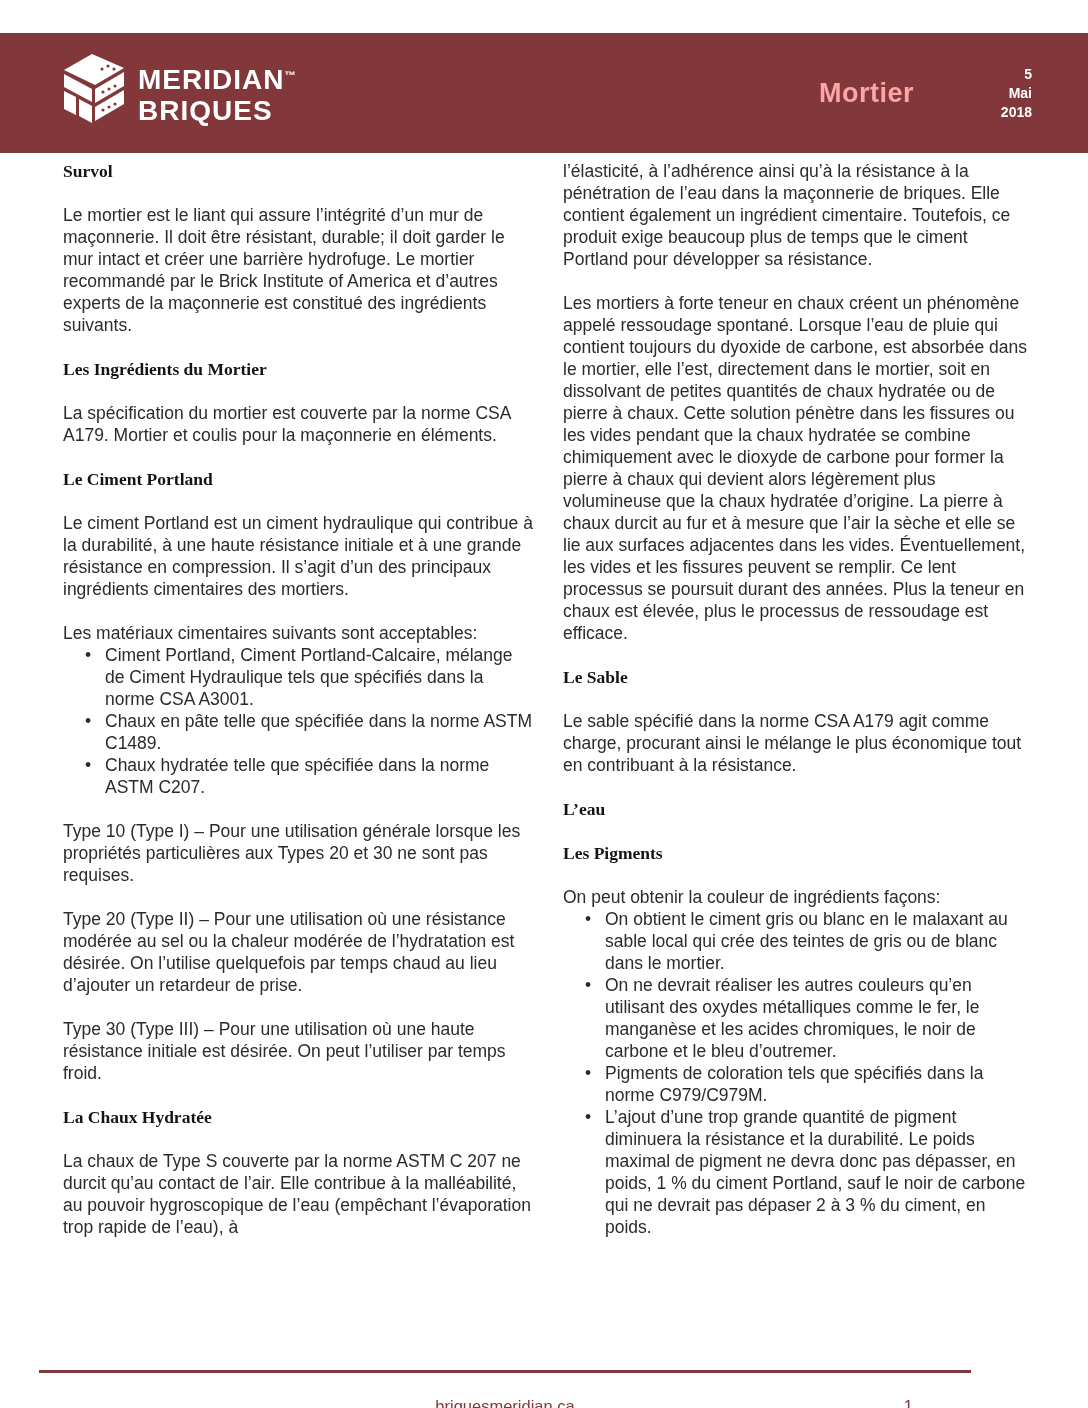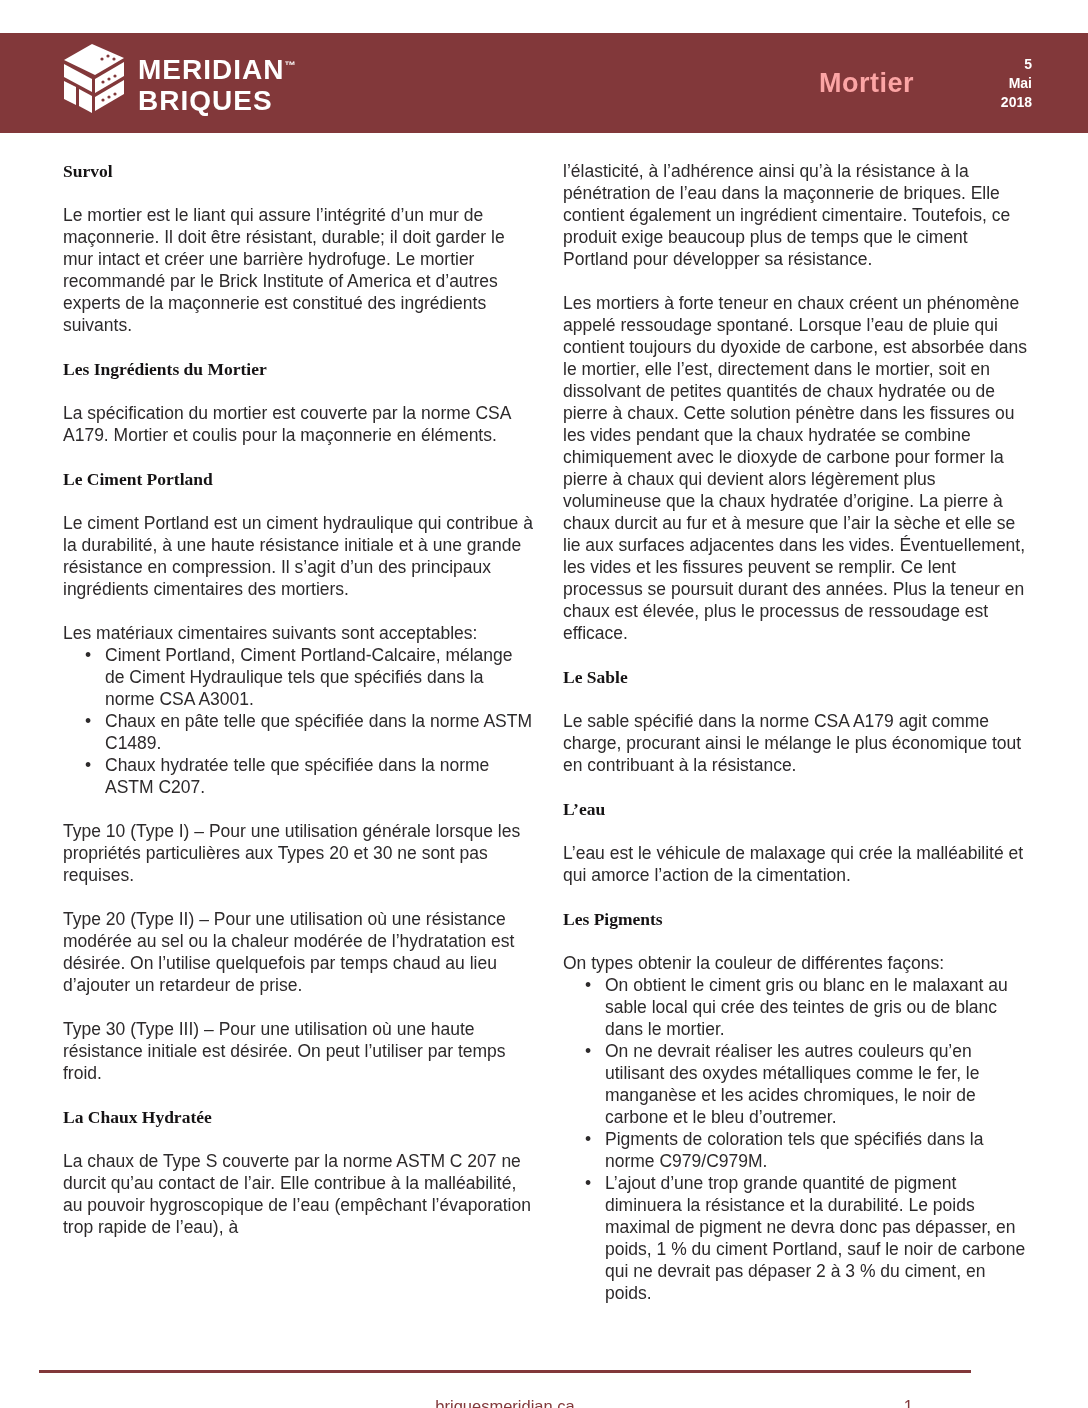--- a/index.html
+++ b/index.html
@@ -9,21 +9,21 @@
     background:#ffffff;
     font-family:"Liberation Sans", sans-serif;
     color:var(--ink);
     position:relative;
     overflow:hidden;
   }
 
   
   .header{
     position:absolute; top:33px; left:0;
-    width:1088px; height:100px;
+    width:1088px; height:120px;
     background:var(--accent);
     display:flex; align-items:center;
   }
   .brand{ display:flex; align-items:center; margin-left:62px; }
   .brand-icon{ width:64px; height:88px; margin-right:12px; flex:0 0 auto; }
   .brand-text{
     color:#ffffff; font-weight:bold; font-size:28px; line-height:30px;
     letter-spacing:1px;
   }
   .brand-text .tm{ font-size:11px; vertical-align:super; letter-spacing:0; }
@@ -144,23 +144,22 @@
       <p>Type 30 (Type III) – Pour une utilisation où une haute résistance initiale est désirée. On peut l’utiliser par temps froid.</p>
       <h2>La Chaux Hydratée</h2>
       <p>La chaux de Type S couverte par la norme ASTM C 207 ne durcit qu’au contact de l’air. Elle contribue à la malléabilité, au pouvoir hygroscopique de l’eau (empêchant l’évaporation trop rapide de l’eau), à</p>
     </div>
   <div class="col">
       <p>l’élasticité, à l’adhérence ainsi qu’à la résistance à la pénétration de l’eau dans la maçonnerie de briques. Elle contient également un ingrédient cimentaire. Toutefois, ce produit exige beaucoup plus de temps que le ciment Portland pour développer sa résistance.</p>
       <p>Les mortiers à forte teneur en chaux créent un phénomène appelé ressoudage spontané. Lorsque l’eau de pluie qui contient toujours du dyoxide de carbone, est absorbée dans le mortier, elle l’est, directement dans le mortier, soit en dissolvant de petites quantités de chaux hydratée ou de pierre à chaux. Cette solution pénètre dans les fissures ou les vides pendant que la chaux hydratée se combine chimiquement avec le dioxyde de carbone pour former la pierre à chaux qui devient alors légèrement plus volumineuse que la chaux hydratée d’origine. La pierre à chaux durcit au fur et à mesure que l’air la sèche et elle se lie aux surfaces adjacentes dans les vides. Éventuellement, les vides et les fissures peuvent se remplir. Ce lent processus se poursuit durant des années. Plus la teneur en chaux est élevée, plus le processus de ressoudage est efficace.</p>
       <h2>Le Sable</h2>
       <p>Le sable spécifié dans la norme CSA A179 agit comme charge, procurant ainsi le mélange le plus économique tout en contribuant à la résistance.</p>
       <h2>L’eau</h2>
-      <p>L’eau est le véhicule de malaxage qui crée la malléabilité et qui amorce l’action de la cimentation.</p>
       <h2>Les Pigments</h2>
-      <p class="list-intro">On types obtenir la couleur de différentes façons:</p>
+      <p class="list-intro">On peut obtenir la couleur de ingrédients façons:</p>
       <ul>
         <li>On obtient le ciment gris ou blanc en le malaxant au sable local qui crée des teintes de gris ou de blanc dans le mortier.</li>
         <li>On ne devrait réaliser les autres couleurs qu’en utilisant des oxydes métalliques comme le fer, le manganèse et les acides chromiques, le noir de carbone et le bleu d’outremer.</li>
         <li>Pigments de coloration tels que spécifiés dans la norme C979/C979M.</li>
         <li>L’ajout d’une trop grande quantité de pigment diminuera la résistance et la durabilité. Le poids maximal de pigment ne devra donc pas dépasser, en poids, 1 % du ciment Portland, sauf le noir de carbone qui ne devrait pas dépaser 2 à 3 % du ciment, en poids.</li>
       </ul>
     </div>
 </div>
 
 <div class="footer">

